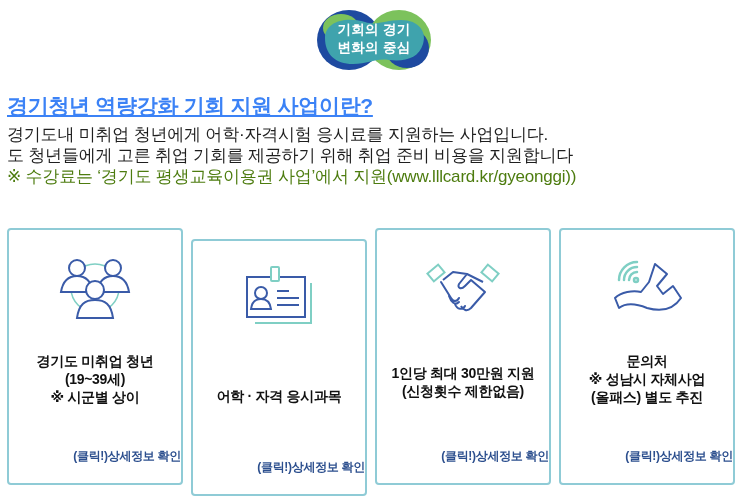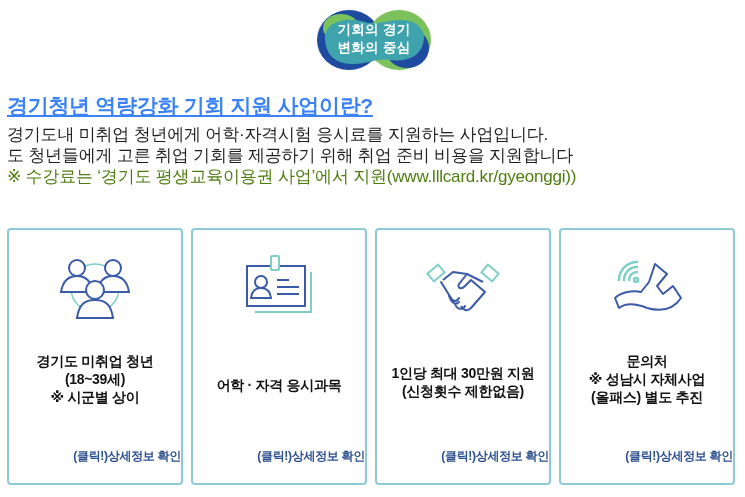--- a/index.html
+++ b/index.html
@@ -53,27 +53,27 @@
         <path d="M6,40 C8,28 14,24 22,24 C30,24 36,28 38,40 Z"></path>
         <circle cx="22" cy="16" r="8"></circle>
         <path d="M42,40 C44,28 50,24 58,24 C66,24 72,28 74,40 Z"></path>
         <circle cx="58" cy="16" r="8"></circle>
         <path d="M22,66 C24,52 30,48 40,48 C50,48 56,52 58,66 Z"></path>
         <circle cx="40" cy="38" r="9"></circle>
       </g>
     </svg>
     <div class="title" style="top:122px;">
       <div>경기도 미취업 청년</div>
-      <div>(18~39세)</div>
+      <div>(19~39세)</div>
       <div>※ 시군별 상이</div>
     </div>
     <div class="link">(클릭!)상세정보 확인</div>
   </div>
 
-  <div class="card" style="left:184px;">
+  <div class="card" style="left:184px;margin-top:11px;">
     <svg class="icon" viewBox="0 0 80 72">
       <path d="M16,60 L72,60 L72,20" fill="none" stroke="#7fcfc4" stroke-width="2"></path>
       <rect x="8" y="14" width="58" height="40" fill="#fff" stroke="#3a5ba8" stroke-width="2"></rect>
       <rect x="32" y="4" width="8" height="14" rx="1" fill="#fff" stroke="#7fcfc4" stroke-width="2"></rect>
       <circle cx="22" cy="30" r="6" fill="none" stroke="#3a5ba8" stroke-width="2"></circle>
       <path d="M12,46 C13,38 17,36 22,36 C27,36 31,38 32,46 Z" fill="none" stroke="#3a5ba8" stroke-width="2"></path>
       <line x1="38" y1="28" x2="50" y2="28" stroke="#3a5ba8" stroke-width="2"></line>
       <line x1="38" y1="35" x2="60" y2="35" stroke="#3a5ba8" stroke-width="2"></line>
       <line x1="38" y1="42" x2="60" y2="42" stroke="#3a5ba8" stroke-width="2"></line>
     </svg>

